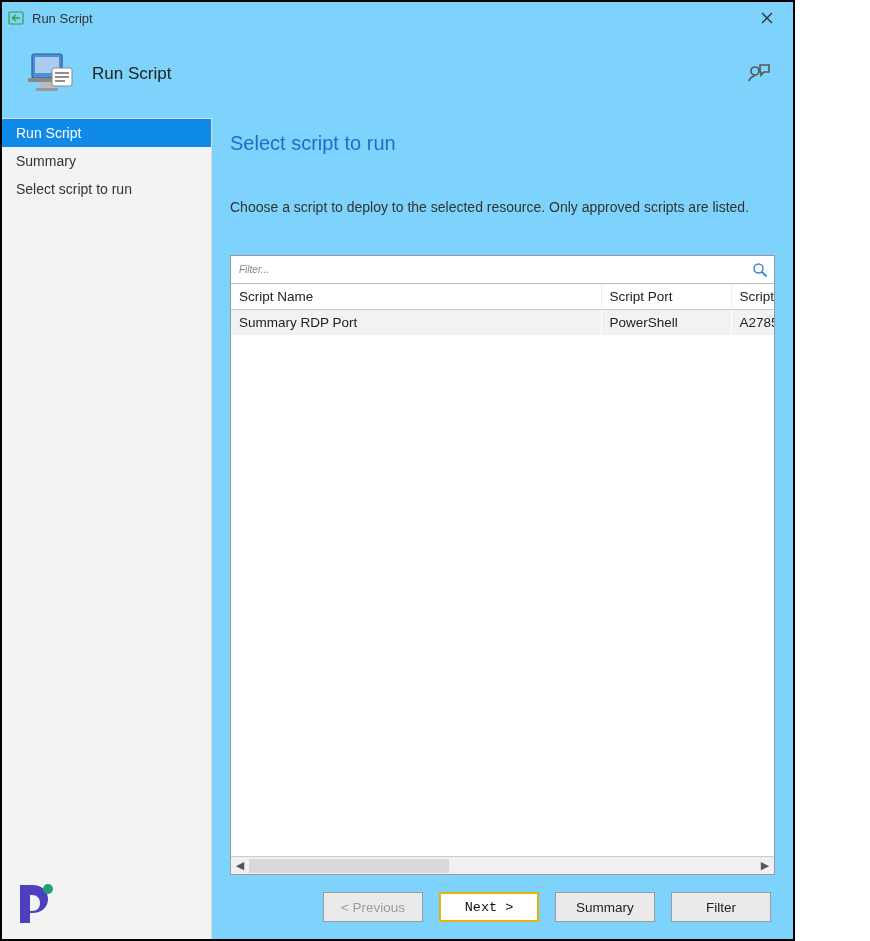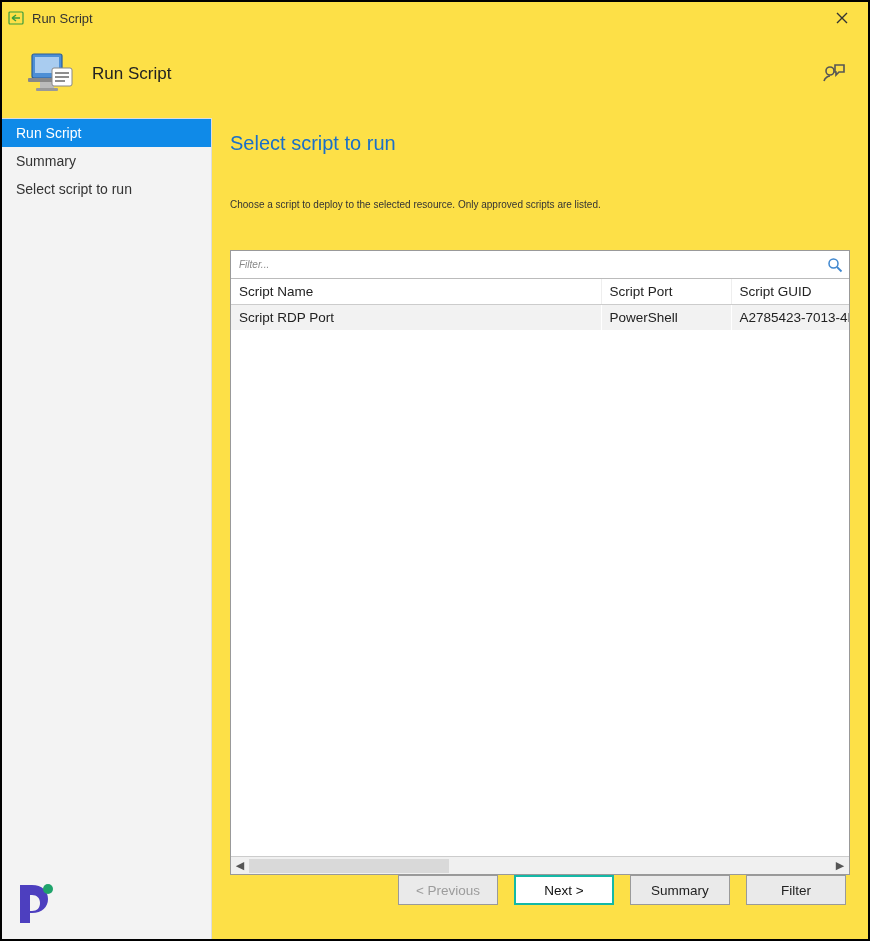--- a/index.html
+++ b/index.html
@@ -4,27 +4,27 @@
 <style>
   * { box-sizing: border-box; }
   html, body { margin: 0; padding: 0; }
   body {
     font-family: "Segoe UI", Tahoma, sans-serif;
     font-size: 13px;
     color: #222;
     background: #fff;
   }
   .window {
-    width: 870px;
+    width: 795px;
     height: 941px;
     border: 2px solid #000;
     display: flex;
     flex-direction: column;
     position: relative;
-    background: #fde047;
+    background: #7dd3fc;
   }
   
   .titlebar {
     height: 32px;
     display: flex;
     align-items: center;
     padding: 0 6px;
     font-size: 13px;
     color: #333;
   }
@@ -98,21 +98,21 @@
     flex-direction: column;
     min-height: 0;
   }
   .page-title {
     color: #1a6fc9;
     font-size: 20px;
     font-weight: 400;
     margin: 4px 0 44px 0;
   }
   .description {
-    font-size: 10px;
+    font-size: 14px;
     color: #333;
     margin-bottom: 40px;
   }
   
   .grid-wrap {
     border: 1px solid #999;
     flex: 1;
     display: flex;
     flex-direction: column;
     min-height: 0;
@@ -191,43 +191,45 @@
   .hscroll .track { flex: 1; height: 16px; position: relative; }
   .hscroll .thumb {
     position: absolute; left: 0; top: 1px;
     width: 200px; height: 14px;
     background: #d9d9d9;
   }
   
   .footer {
     height: 64px;
     display: flex;
+    align-items: center;
     justify-content: flex-end;
     gap: 16px;
     padding: 0 22px;
   }
   .btn {
     min-width: 100px;
     height: 30px;
     border: 1px solid #9a9a9a;
     background: #eaeaea;
     font-size: 13.5px;
     color: #222;
     cursor: pointer;
     padding: 0 14px;
   }
   .btn:disabled {
     color: #9c9c9c;
     background: #eaeaea;
     cursor: default;
   }
   .btn.primary {
-    border: 2px solid #14b8a6;
+    border: 2px solid #eab308;
     background: #fff;
     color: #111;
+    font-family: Liberation Mono, monospace;
   }
   
   .watermark {
     position: absolute;
     left: 12px;
     bottom: 12px;
     width: 48px; height: 48px;
   }
 </style>
 </head>
@@ -302,21 +304,21 @@
             <table class="grid">
               <thead>
                 <tr>
                   <th class="col-name">Script Name</th>
                   <th class="col-type">Script Port</th>
                   <th class="col-guid">Script GUID</th>
                 </tr>
               </thead>
               <tbody>
                 <tr class="selected">
-                  <td>Script RDP Port</td>
+                  <td>Summary RDP Port</td>
                   <td>PowerShell</td>
                   <td>A2785423-7013-4BA</td>
                 </tr>
               </tbody>
             </table>
           </div>
 
           <div class="hscroll">
             <div class="arrow">◀</div>
             <div class="track">

